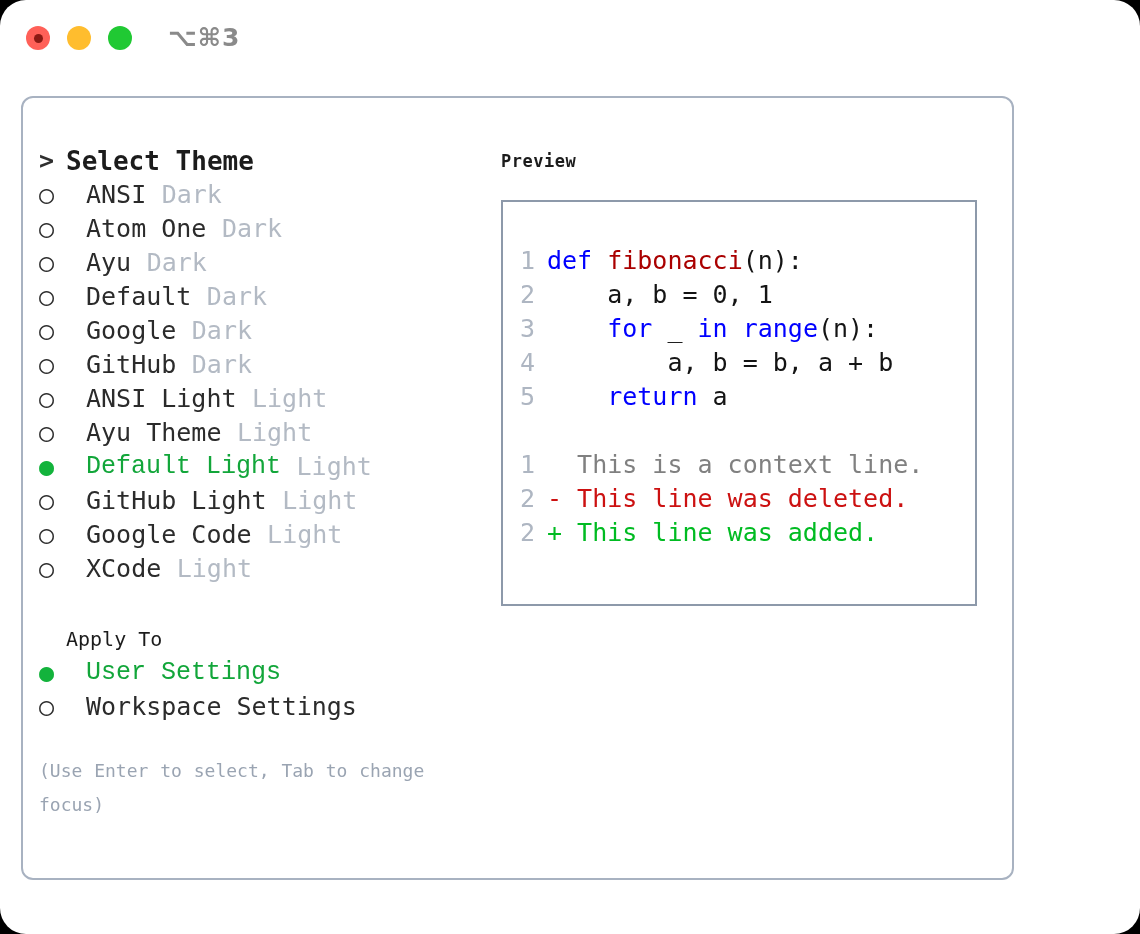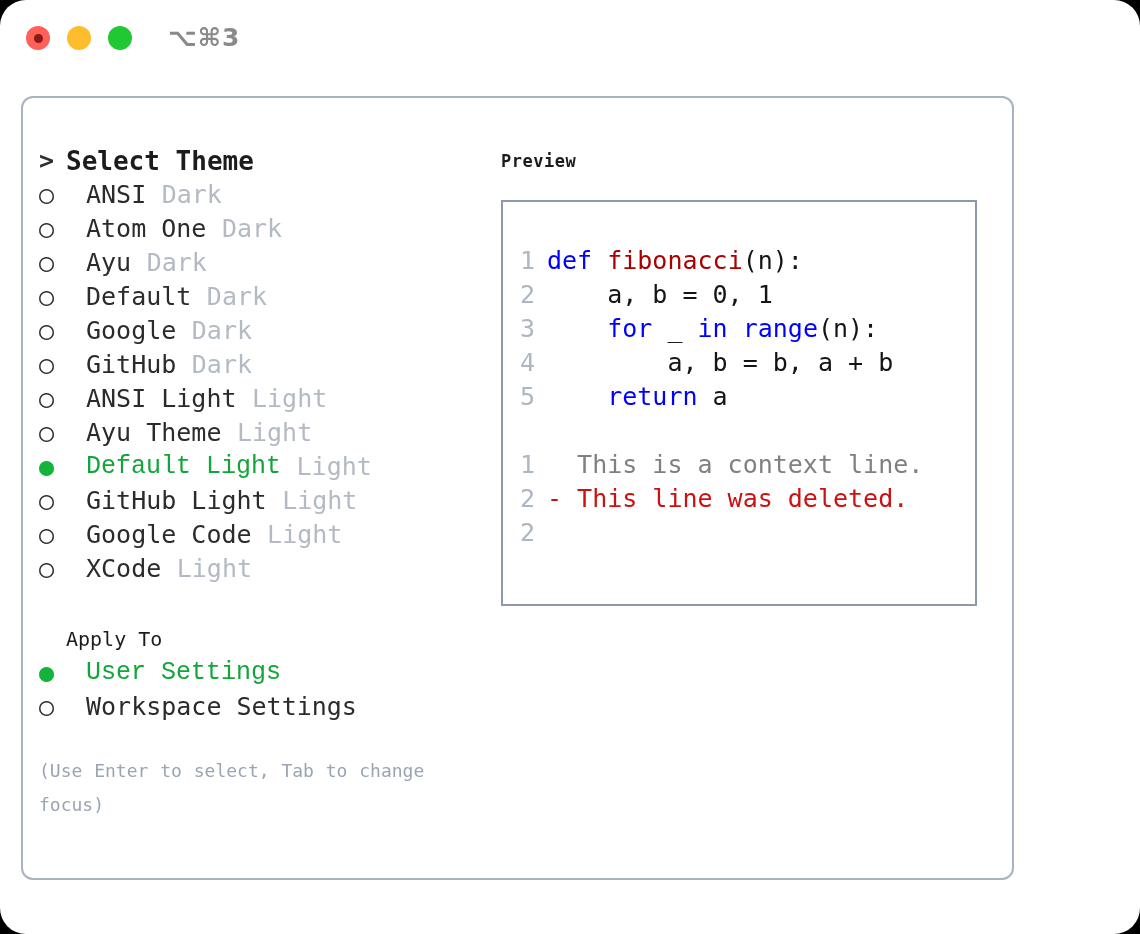--- a/index.html
+++ b/index.html
@@ -302,20 +302,20 @@
               <div class="cline"><span class="ln">1</span><span><span class="kw">def</span><span class="ctext"> </span><span class="fn">fibonacci</span><span class="ctext">(n):</span></span></div>
               <div class="cline"><span class="ln">2</span><span><span class="ctext">    a, b = 0, 1</span></span></div>
               <div class="cline"><span class="ln">3</span><span><span class="ctext">    </span><span class="kw">for</span><span class="ctext"> _ </span><span class="kw">in</span><span class="ctext"> </span><span class="kw">range</span><span class="ctext">(n):</span></span></div>
               <div class="cline"><span class="ln">4</span><span><span class="ctext">        a, b = b, a + b</span></span></div>
               <div class="cline"><span class="ln">5</span><span><span class="ctext">    </span><span class="kw">return</span><span class="ctext"> a</span></span></div>
             </div>
           <div class="blank-line"></div>
           <div id="diff-lines">
               <div class="cline"><span class="ln">1</span><span><span class="ctx">  This is a context line.</span></span></div>
               <div class="cline"><span class="ln">2</span><span><span class="del">- This line was deleted.</span></span></div>
-              <div class="cline"><span class="ln">2</span></div>
+              <div class="cline"><span class="ln">2</span><span><span class="add">+ This line was added.</span></span></div>
             </div>
         </div>
       </div>
     </div>
 
   </div>
 </div>
 
 </body></html>

